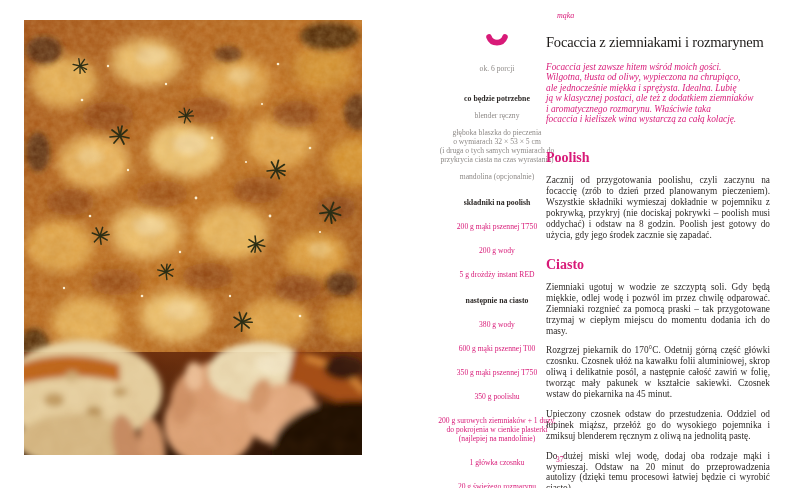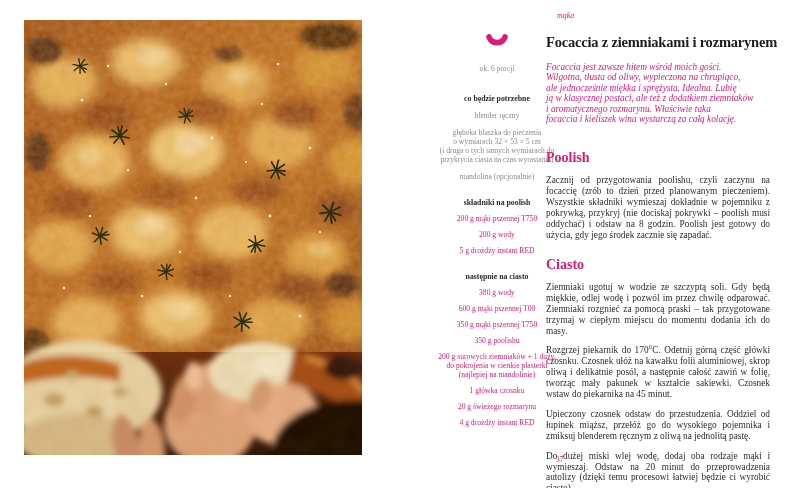--- a/index.html
+++ b/index.html
@@ -15,26 +15,26 @@
     position:absolute;left:557px;top:11px;font-size:8px;font-style:italic;color:#d81a78;text-align:right;
   }
   .info-col{
     position:absolute;left:424px;top:34px;width:146px;text-align:center;
   }
   .smile{width:24px;height:17px;margin:0 auto;}
   .servings{margin-top:13px;font-size:7.6px;color:#8e8a87;}
   .col-heading{margin-top:21px;font-size:7.8px;font-weight:bold;color:#2e2a28;}
   .col-heading.tight{margin-top:17px;}
   .equip-item{margin-top:8px;font-size:7.6px;line-height:9px;color:#8e8a87;white-space:pre-line;}
-  .ing-item{margin-top:7px;font-size:7.6px;line-height:9px;color:#d81a78;white-space:pre-line;}
+  .ing-item{margin-top:15px;font-size:7.6px;line-height:9px;color:#d81a78;white-space:pre-line;}
   .main-col{
     position:absolute;left:546px;top:34px;width:224px;
   }
   .recipe-title{
-    font-size:14.5px;font-weight:bold;letter-spacing:-0.2px;white-space:nowrap;color:#1e1b19;
+    font-size:14.5px;font-weight:normal;letter-spacing:-0.2px;white-space:nowrap;color:#1e1b19;
   }
   .intro{
     margin-top:11px;font-size:9.3px;line-height:10.4px;font-style:italic;color:#d81a78;white-space:pre-line;
   }
   .sec-heading{margin-top:26px;font-size:14px;font-weight:bold;color:#d81a78;}
   .sec-heading.second{margin-top:16px;}
   .para{margin-top:9px;font-size:9.3px;line-height:10.9px;text-align:justify;color:#2e2a28;}
   .page-num{position:absolute;left:556px;top:455px;font-size:7.5px;color:#d81a78;}
 </style>
 </head>

